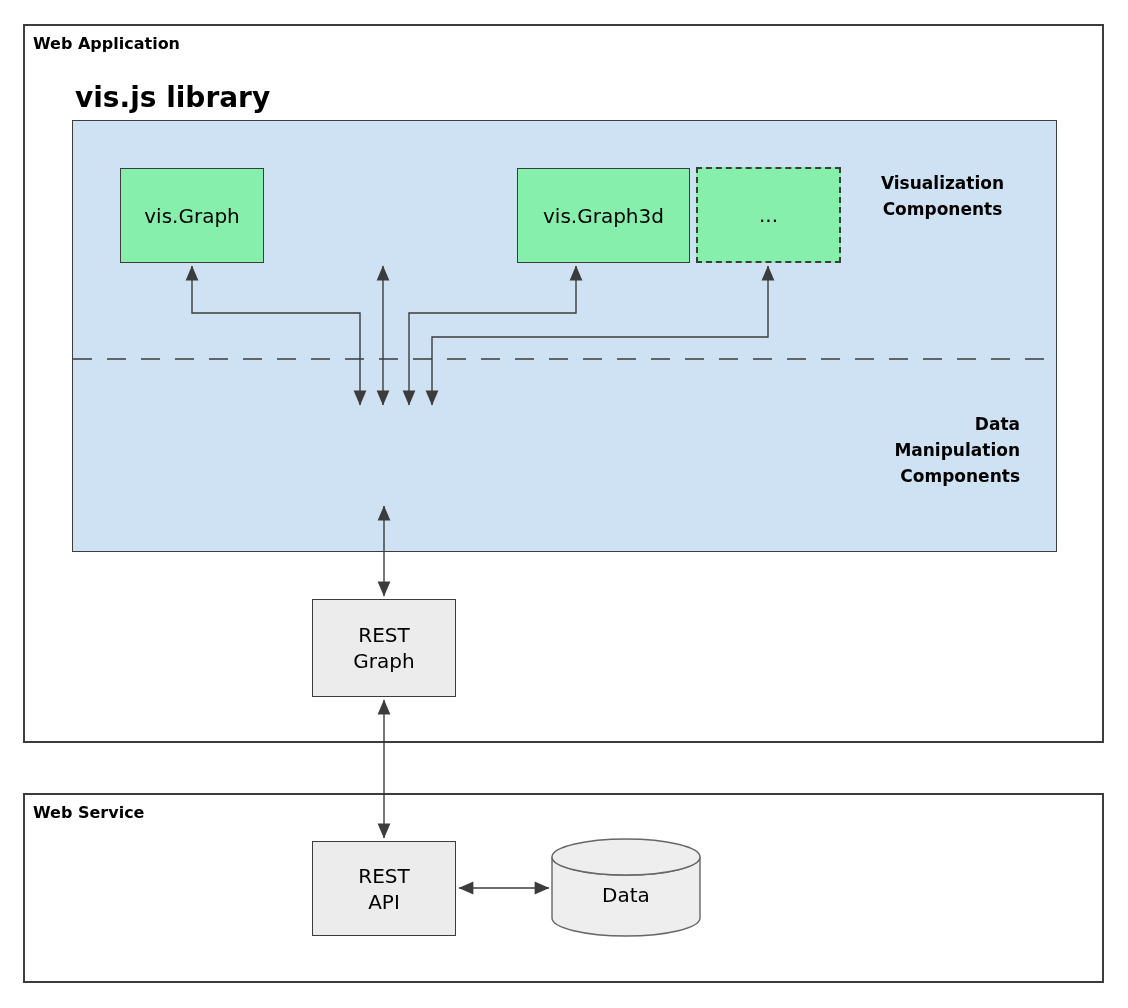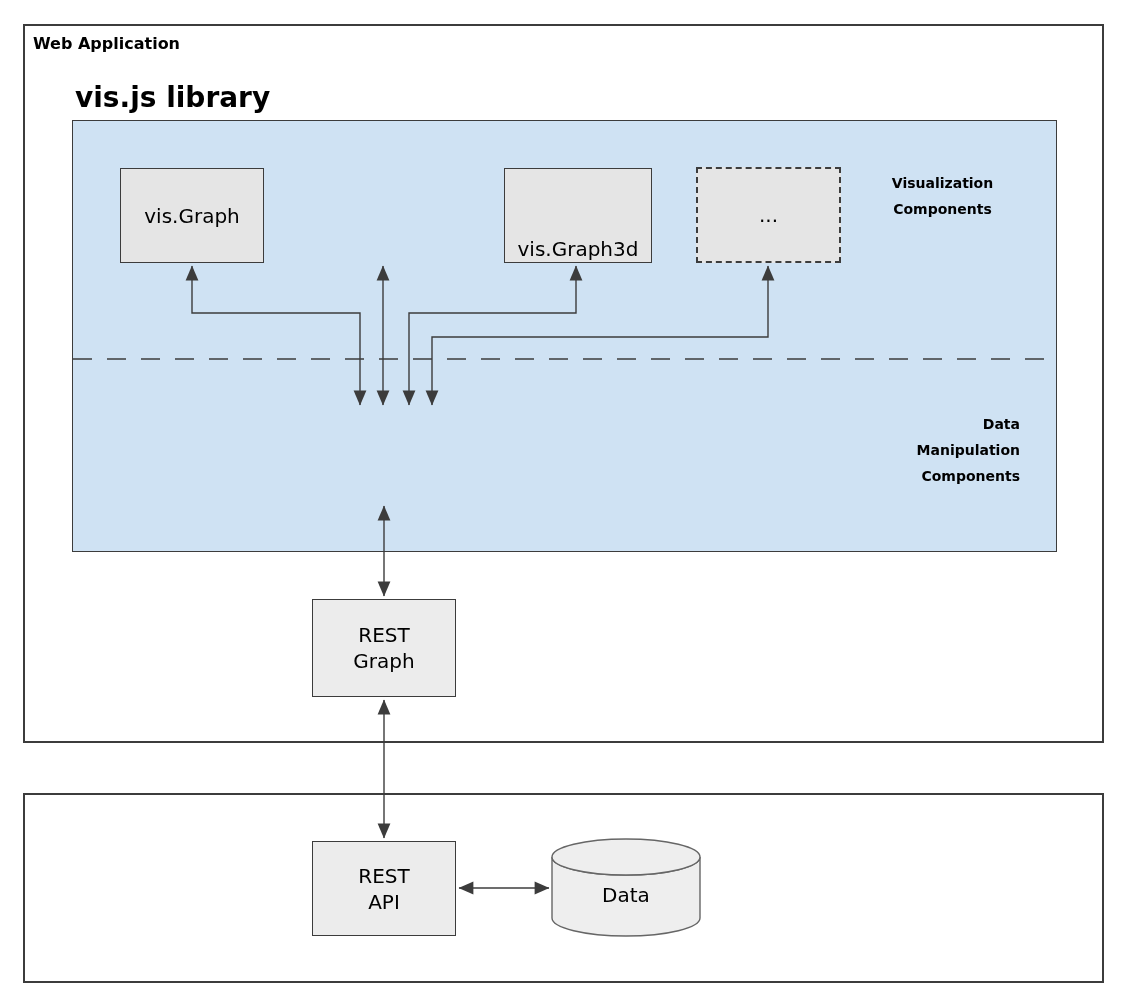--- a/index.html
+++ b/index.html
@@ -26,33 +26,33 @@
   #visjs-label{
     left:75px;top:86px;font-size:28px;font-weight:bold;line-height:24px;white-space:nowrap;
   }
   #blue-panel{
     left:72px;top:120px;width:985px;height:432px;
     background:#cfe2f3;
     border:1.4px solid #3c3c3c;
   }
   .node{
     border:1.4px solid #3c3c3c;
-    background:#e5e5e5;
+    background:#86efac;
     display:flex;flex-direction:column;align-items:center;justify-content:center;
     font-size:20px;line-height:26px;text-align:center;
   }
   #node-graph    {left:120px;top:168px;width:144px;height:95px;}
   #node-timeline {left:311px;top:168px;width:144px;height:95px;}
-  #node-graph3d  {left:504px;top:168px;width:148px;height:95px;justify-content:flex-end;}
+  #node-graph3d  {left:517px;top:168px;width:173px;height:95px;}
   #node-ellipsis {left:696px;top:167px;width:145px;height:96px;border:2px dashed #3c3c3c;}
   #node-dataset  {left:312px;top:408px;width:144px;height:95px;}
   #node-restclient{left:312px;top:599px;width:144px;height:98px;background:#ececec;}
   #node-restapi  {left:312px;top:841px;width:144px;height:95px;background:#ececec;}
   .side-label{
-    font-size:14px;font-weight:bold;line-height:26px;
+    font-size:17px;font-weight:bold;line-height:26px;
   }
   #viz-label{left:845px;top:170px;width:195px;text-align:center;}
   #datamanip-label{left:820px;top:411px;width:200px;text-align:right;}
   #data-store-label{
     left:560px;top:884px;width:132px;text-align:center;
     font-size:20px;line-height:22px;
   }
   #overlay{
     left:0;top:0;width:1128px;height:1008px;
     pointer-events:none;
@@ -63,20 +63,21 @@
 
 <div id="canvas">
 
   <div class="abs outer-box" id="webapp-box"></div>
   <div class="abs outer-box" id="webservice-box"></div>
 
   <div class="abs" id="blue-panel"></div>
 
   <div class="abs section-title" id="webapp-title">Web Application</div>
   <div class="abs" id="visjs-label">vis.js library</div>
+  <div class="abs section-title" id="webservice-title">Web Service</div>
 
   <div class="abs node" id="node-graph">
     <div>vis.Graph</div>
   </div>
   <div class="abs node" id="node-graph3d">
     <div>vis.Graph3d</div>
   </div>
   <div class="abs node" id="node-ellipsis">
     <div>...</div>
   </div>

